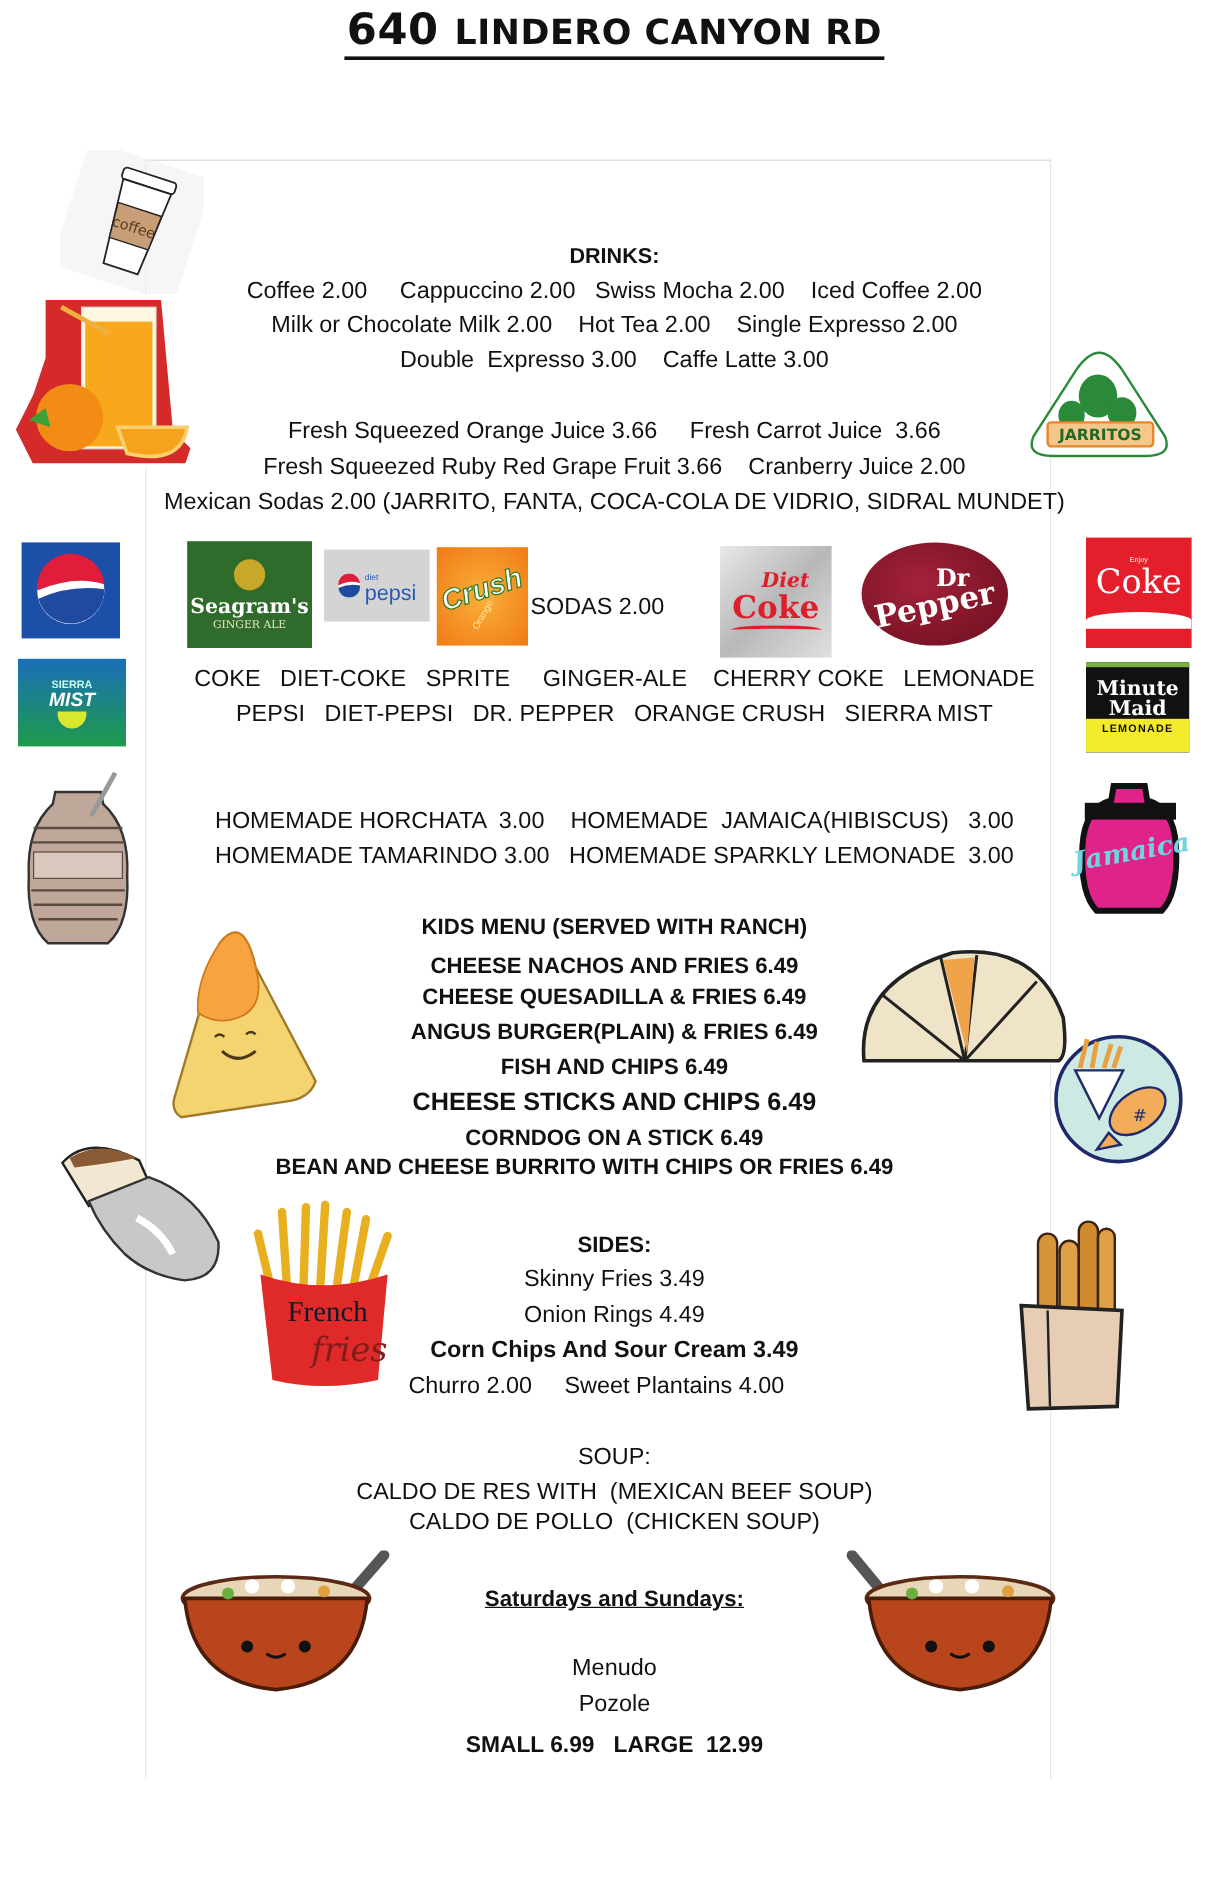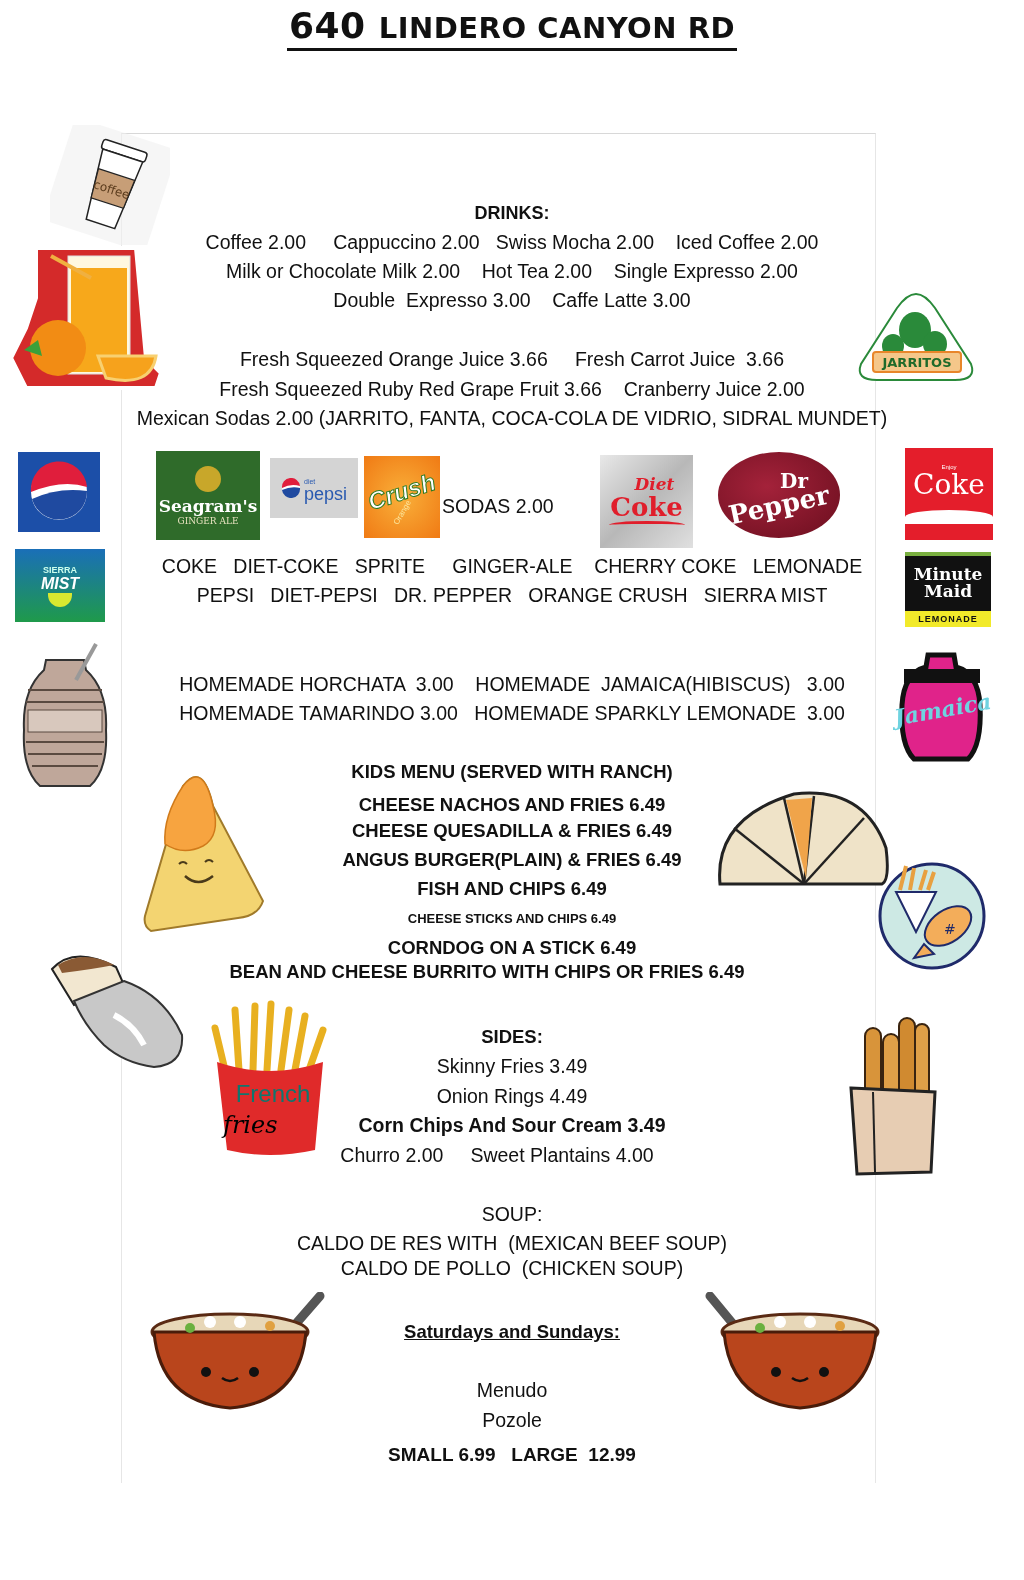--- a/index.html
+++ b/index.html
@@ -49,21 +49,21 @@
 <div class="line" style="top:583px;font-size:19.5px;">PEPSI   DIET-PEPSI   DR. PEPPER   ORANGE CRUSH   SIERRA MIST</div>
 
 <div class="line" style="top:672px;font-size:19.5px;">HOMEMADE HORCHATA  3.00    HOMEMADE  JAMAICA(HIBISCUS)   3.00</div>
 <div class="line" style="top:701px;font-size:19.5px;">HOMEMADE TAMARINDO 3.00   HOMEMADE SPARKLY LEMONADE  3.00</div>
 
 <div class="line bold" style="top:760px;font-size:18.5px;">KIDS MENU (SERVED WITH RANCH)</div>
 <div class="line bold" style="top:793px;font-size:18.5px;">CHEESE NACHOS AND FRIES 6.49</div>
 <div class="line bold" style="top:819px;font-size:18.5px;">CHEESE QUESADILLA &amp; FRIES 6.49</div>
 <div class="line bold" style="top:848px;font-size:18.5px;">ANGUS BURGER(PLAIN) &amp; FRIES 6.49</div>
 <div class="line bold" style="top:877px;font-size:18.5px;">FISH AND CHIPS 6.49</div>
-<div class="line bold" style="top:907px;font-size:13px;">CHEESE STICKS AND CHIPS 6.49</div>
+<div class="line bold" style="top:907px;font-size:21px;">CHEESE STICKS AND CHIPS 6.49</div>
 <div class="line bold" style="top:936px;font-size:18.5px;">CORNDOG ON A STICK 6.49</div>
 <div class="line bold" style="top:960px;font-size:18.5px;left:-25px;">BEAN AND CHEESE BURRITO WITH CHIPS OR FRIES 6.49</div>
 
 <div class="line bold" style="top:1025px;font-size:18.5px;">SIDES:</div>
 <div class="line" style="top:1054px;">Skinny Fries 3.49</div>
 <div class="line" style="top:1084px;">Onion Rings 4.49</div>
 <div class="line" style="top:1113px;font-weight:bold;">Corn Chips And Sour Cream 3.49</div>
 <div class="line" style="top:1143px;left:-15px;">Churro 2.00     Sweet Plantains 4.00</div>
 
 <div class="line" style="top:1202px;">SOUP:</div>
@@ -160,21 +160,21 @@
 
 <div class="logo" style="left:905px;top:448px;width:88px;height:92px;background:#e41e2b;flex-direction:column;">
   <div style="font-size:6px;color:#fff;">Enjoy</div>
   <div style="font-family:'DejaVu Serif',serif;font-size:28px;color:#fff;line-height:30px;">Coke</div>
   <div style="width:88px;height:14px;background:#fff;border-radius:50% 50% 0 0;margin-top:10px;"></div>
 </div>
 
 <div class="logo" style="left:905px;top:552px;width:86px;height:75px;background:#111;flex-direction:column;justify-content:flex-start;padding-top:10px;border-top:4px solid #7ab040;">
   <div style="font-family:'DejaVu Serif',serif;font-weight:bold;font-size:17px;color:#fff;line-height:17px;">Minute</div>
   <div style="font-family:'DejaVu Serif',serif;font-weight:bold;font-size:17px;color:#fff;line-height:17px;">Maid</div>
-  <div style="position:absolute;bottom:0;left:0;width:86px;height:16px;background:#f2ea2a;font-size:9px;font-weight:bold;color:#111;text-align:center;line-height:16px;letter-spacing:1px;">LEMONADE</div>
+  <div style="position:absolute;bottom:0;left:0;width:86px;height:28px;background:#f2ea2a;font-size:9px;font-weight:bold;color:#111;text-align:center;line-height:16px;letter-spacing:1px;">LEMONADE</div>
 </div>
 
 <div class="sticker" style="left:16px;top:640px;width:98px;height:152px;">
   <svg width="98" height="152" viewBox="0 0 98 152">
     <path d="M30 20 L68 20 L70 30 Q92 50 90 90 Q92 130 74 146 L24 146 Q6 130 8 90 Q6 50 28 30 Z" fill="#bfa79a" stroke="#333" stroke-width="2"></path>
     <line x1="12" y1="50" x2="86" y2="50" stroke="#5a4a40" stroke-width="2"></line>
     <line x1="10" y1="62" x2="88" y2="62" stroke="#5a4a40" stroke-width="2"></line>
     <rect x="12" y="70" width="74" height="22" fill="#d8c8bd" stroke="#5a4a40"></rect>
     <line x1="10" y1="102" x2="88" y2="102" stroke="#5a4a40" stroke-width="2"></line>
     <line x1="12" y1="114" x2="86" y2="114" stroke="#5a4a40" stroke-width="2"></line>
@@ -238,22 +238,22 @@
       <line x1="20" y1="70" x2="10" y2="28"></line>
         <line x1="34" y1="70" x2="30" y2="10"></line>
       <line x1="48" y1="70" x2="50" y2="6"></line>
         <line x1="62" y1="70" x2="66" y2="4"></line>
       <line x1="76" y1="70" x2="84" y2="10"></line>
         <line x1="90" y1="70" x2="100" y2="16"></line>
       <line x1="104" y1="70" x2="118" y2="30"></line>
     </g>
     <path d="M12 62 Q64 80 118 62 L110 150 Q64 160 22 150 Z" fill="#e02a2a"></path>
   </svg>
-  <div style="position:absolute;left:18px;top:82px;width:100px;text-align:center;color:#0f766e;font-size:24px;font-family:Liberation Sans, sans-serif;line-height:24px;">French</div>
-  <div style="position:absolute;left:18px;top:110px;width:100px;text-align:left;color:#000000;font-size:24px;font-style:italic;font-family:'DejaVu Serif',serif;line-height:30px;">fries</div>
+  <div style="position:absolute;left:18px;top:82px;width:100px;text-align:center;color:#0f172a;font-size:24px;font-family:Liberation Serif, serif;line-height:24px;">French</div>
+  <div style="position:absolute;left:18px;top:110px;width:100px;text-align:right;color:#7f1d1d;font-size:28px;font-style:italic;font-family:'DejaVu Serif',serif;line-height:30px;">fries</div>
 </div>
 
 <div class="sticker" style="left:843px;top:1008px;width:100px;height:170px;">
   <svg width="100" height="170" viewBox="0 0 100 170">
     <g stroke="#3a2410" stroke-width="2">
       <rect x="22" y="20" width="16" height="75" rx="8" fill="#d8943a"></rect>
       <rect x="40" y="26" width="16" height="70" rx="8" fill="#e0a048"></rect>
       <rect x="56" y="10" width="16" height="85" rx="8" fill="#d08a30"></rect>
       <rect x="72" y="16" width="14" height="78" rx="7" fill="#e0a048"></rect>
     </g>

